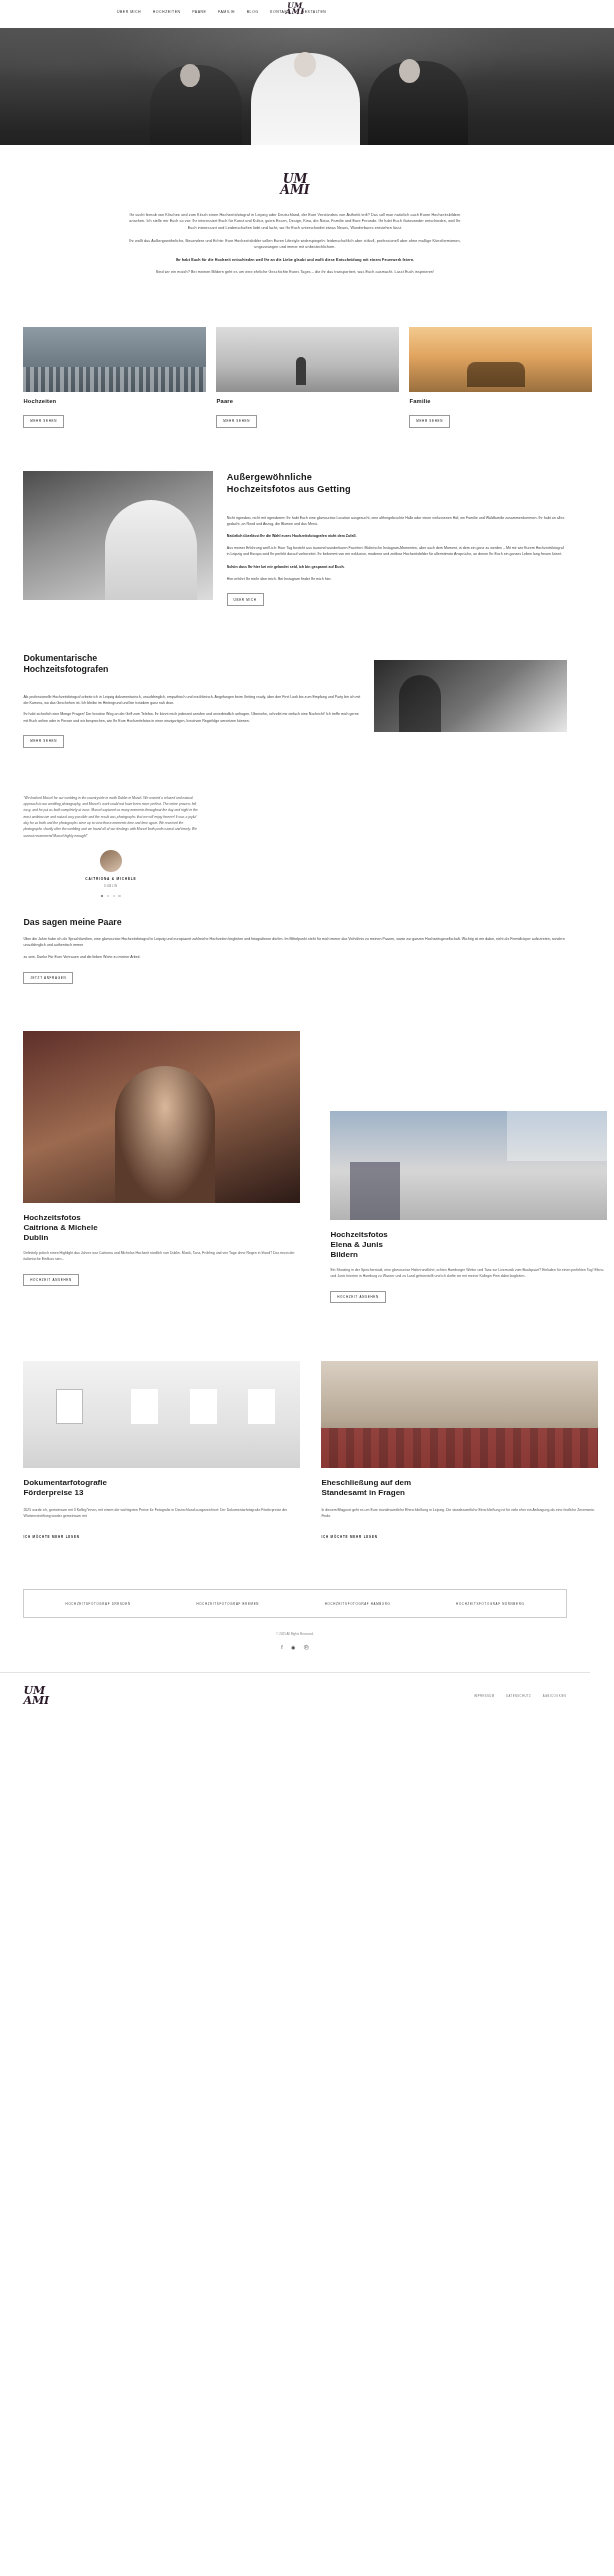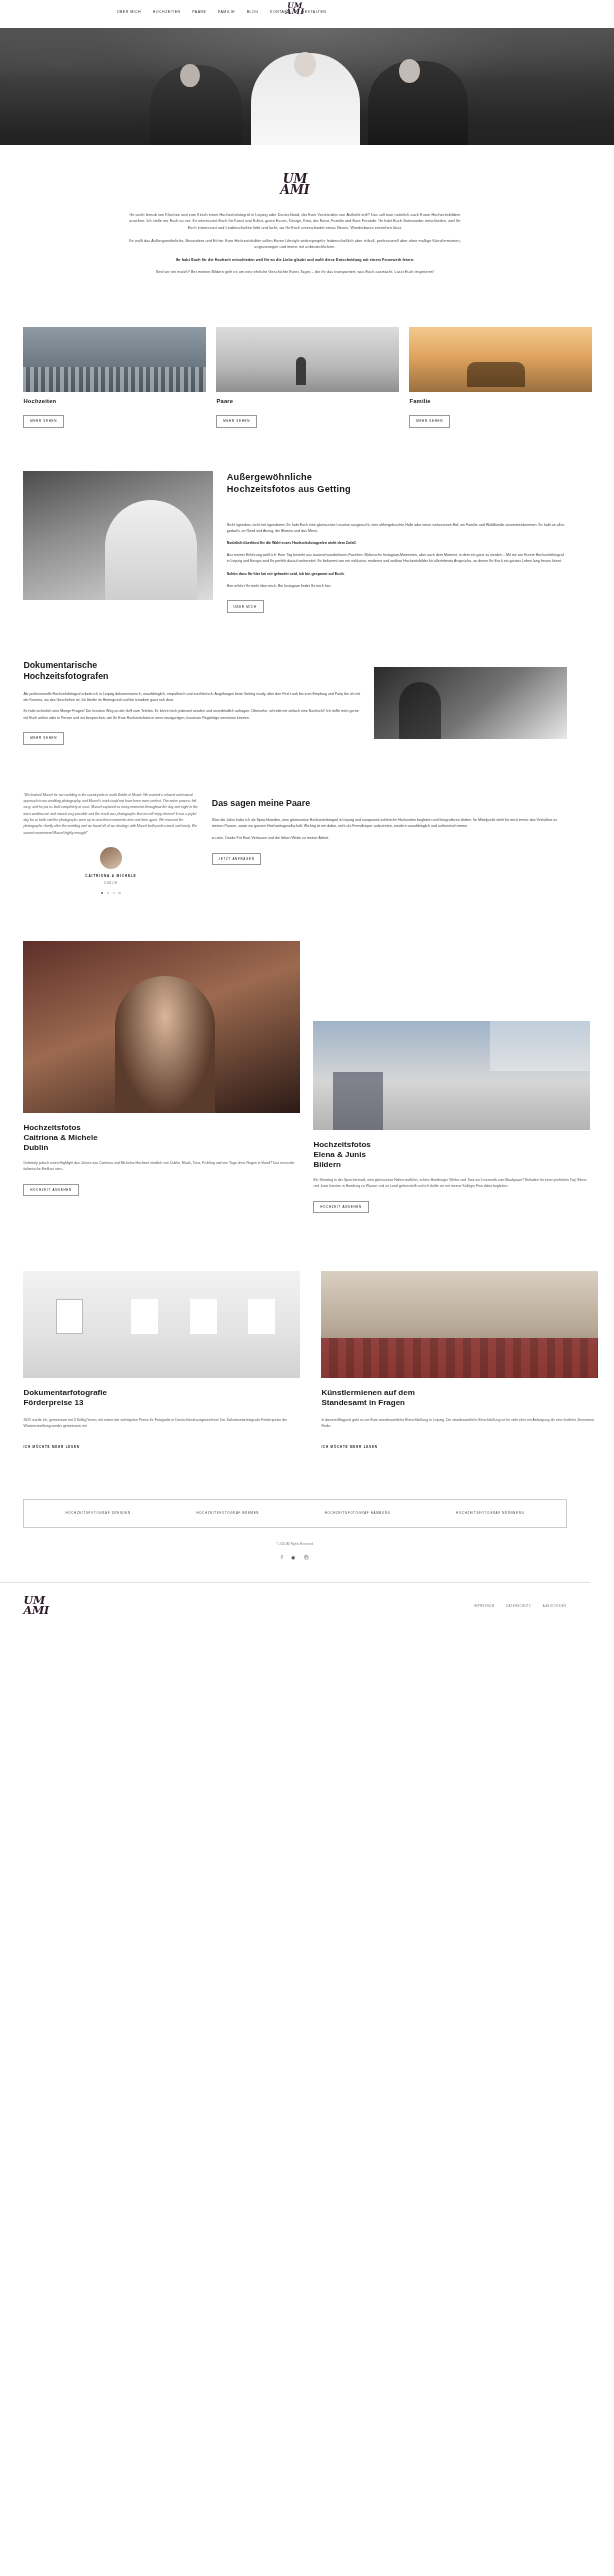--- a/index.html
+++ b/index.html
@@ -179,51 +179,52 @@
     background: linear-gradient(160deg,#4c4c4c 0%, #8d8d8d 40%, #ddd 100%);
     position: relative; overflow:hidden;
   }
   .sec-aussergewoehnlich .img:after{
     content:""; position:absolute; right:16.7px; bottom:0; width:92px; height:100px;
     background: linear-gradient(180deg,#f0f0f0,#cfcfcf); border-radius: 46px 46px 0 0;
   }
   .sec-aussergewoehnlich .txt { flex:1; padding-top: 1.7px; }
   .sec-aussergewoehnlich h2 {
     font-size: 9.2px; line-height: 11.7px; font-weight: bold;
-    margin-bottom: 26px; letter-spacing:0.2px;
+    margin-bottom: 19px; letter-spacing:0.2px;
   }
   .sec-aussergewoehnlich p {
     font-size: 3.6px; line-height: 6.3px; color:#444; margin-bottom: 5.8px;
   }
   .sec-aussergewoehnlich p.strong { font-weight: bold; color:#222; }
   .btn-row { margin-top: 6.7px; }
 
   
   .sec-doku {
     display: flex;
     gap: 13.4px;
     padding: 47px 23.4px 0;
   }
   .sec-doku .txt { width: 337px; }
-  .sec-doku h2 { font-size: 8.8px; line-height: 11px; font-weight: bold; margin-bottom: 9px; }
+  .sec-doku h2 { font-size: 8.8px; line-height: 11px; font-weight: bold; margin-bottom: 19px; }
   .sec-doku p { font-size: 3.6px; line-height: 6.2px; color:#444; margin-bottom: 5px; }
   .sec-doku .img {
     flex:1; height: 72px; align-self: flex-start; margin-top: 6.7px;
     background: linear-gradient(140deg,#2a2a2a 0%, #757575 55%, #e8e8e8 100%);
     position:relative; overflow:hidden;
   }
   .sec-doku .img:after{
     content:""; position:absolute; left:25px; top:15px; width:42px; height:58px;
     background: rgba(0,0,0,.45); border-radius: 21px 21px 0 0;
   }
 
   
   .sec-testi {
     display:flex; gap: 13.4px;
     padding: 47px 23.4px 0;
+    flex-direction: column;
   }
   .testi-left { width: 175px; }
   .testi-left .quote {
     font-size: 3.4px; line-height: 6.3px; color:#555; font-style: italic;
   }
   .testi-av {
     width: 22px; height: 22px; border-radius:50%;
     background: linear-gradient(150deg,#8a6b52,#d9c3ae);
     margin: 11.7px auto 5px;
   }
@@ -233,21 +234,21 @@
   }
   .testi-loc { text-align:center; font-size:2.8px; color:#777; margin-top:2.5px; letter-spacing:0.5px;}
   .dots { display:flex; gap:3.3px; justify-content:center; margin-top:6.7px; }
   .dot { width:2.5px; height:2.5px; border-radius:50%; background:#ccc; }
   .dot.active { background:#666; }
   .testi-right { flex:1; padding-top: 6.7px; }
   .testi-right h2 { font-size: 8.8px; font-weight:bold; margin-bottom: 8.4px; }
   .testi-right p { font-size: 3.6px; line-height: 6.3px; color:#444; margin-bottom: 5.8px; }
 
   
-  .sec-port { padding: 47px 23.4px 0; display:flex; gap: 13px; }
+  .sec-port { padding: 47px 23.4px 0; display:flex; gap: 30px; }
   .port-col { width: 277px; }
   .port-img-tall {
     width: 277px; height: 172px;
     background: linear-gradient(160deg,#5e2f2a 0%, #9c6a4f 45%, #2c1a16 100%);
     position:relative; overflow:hidden;
   }
   .port-img-tall:after{
     content:""; position:absolute; left:92px; top:35px; width:100px; height:137px;
     background: radial-gradient(ellipse at 50% 30%, #d9b79a 0%, #5b3b2c 70%);
     border-radius: 50px 50px 0 0;
@@ -478,21 +479,21 @@
           <span>Förderpreise 13</span>
         </h3>
         <p style="font-size:3.5px;line-height:6.2px;color:#555;margin-bottom:6.7px;">2025 wurde ich, gemeinsam mit 3 Kolleg*innen, mit einem der wichtigsten Preise für Fotografie in Deutschland ausgezeichnet: Der Dokumentarfotografie Förderpreise der Wüstenrotstiftung wieder gemeinsam mit</p>
         <a href="#" class="blog-more">ICH MÖCHTE MEHR LESEN</a>
       </div>
     </div>
     <div class="blog-col">
       <div class="blog-img standesamt"></div>
       <div class="blog-body">
         <h3>
-          <span>Künstlermienen auf dem</span><br>
+          <span>Eheschließung auf dem</span><br>
           <span>Standesamt in Fragen</span>
         </h3>
         <p style="font-size:3.5px;line-height:6.2px;color:#555;margin-bottom:6.7px;">In diesem Blogpost geht es um Eure standesamtliche Eheschließung in Leipzig. Die standesamtliche Einschließung ist für viele eher ein Anfangung als eine festliche Zeremonie. Finde.</p>
         <a href="#" class="blog-more">ICH MÖCHTE MEHR LESEN</a>
       </div>
     </div>
   </section>
 
   <div class="footbox">
     <a href="#">HOCHZEITSFOTOGRAF DRESDEN</a>

